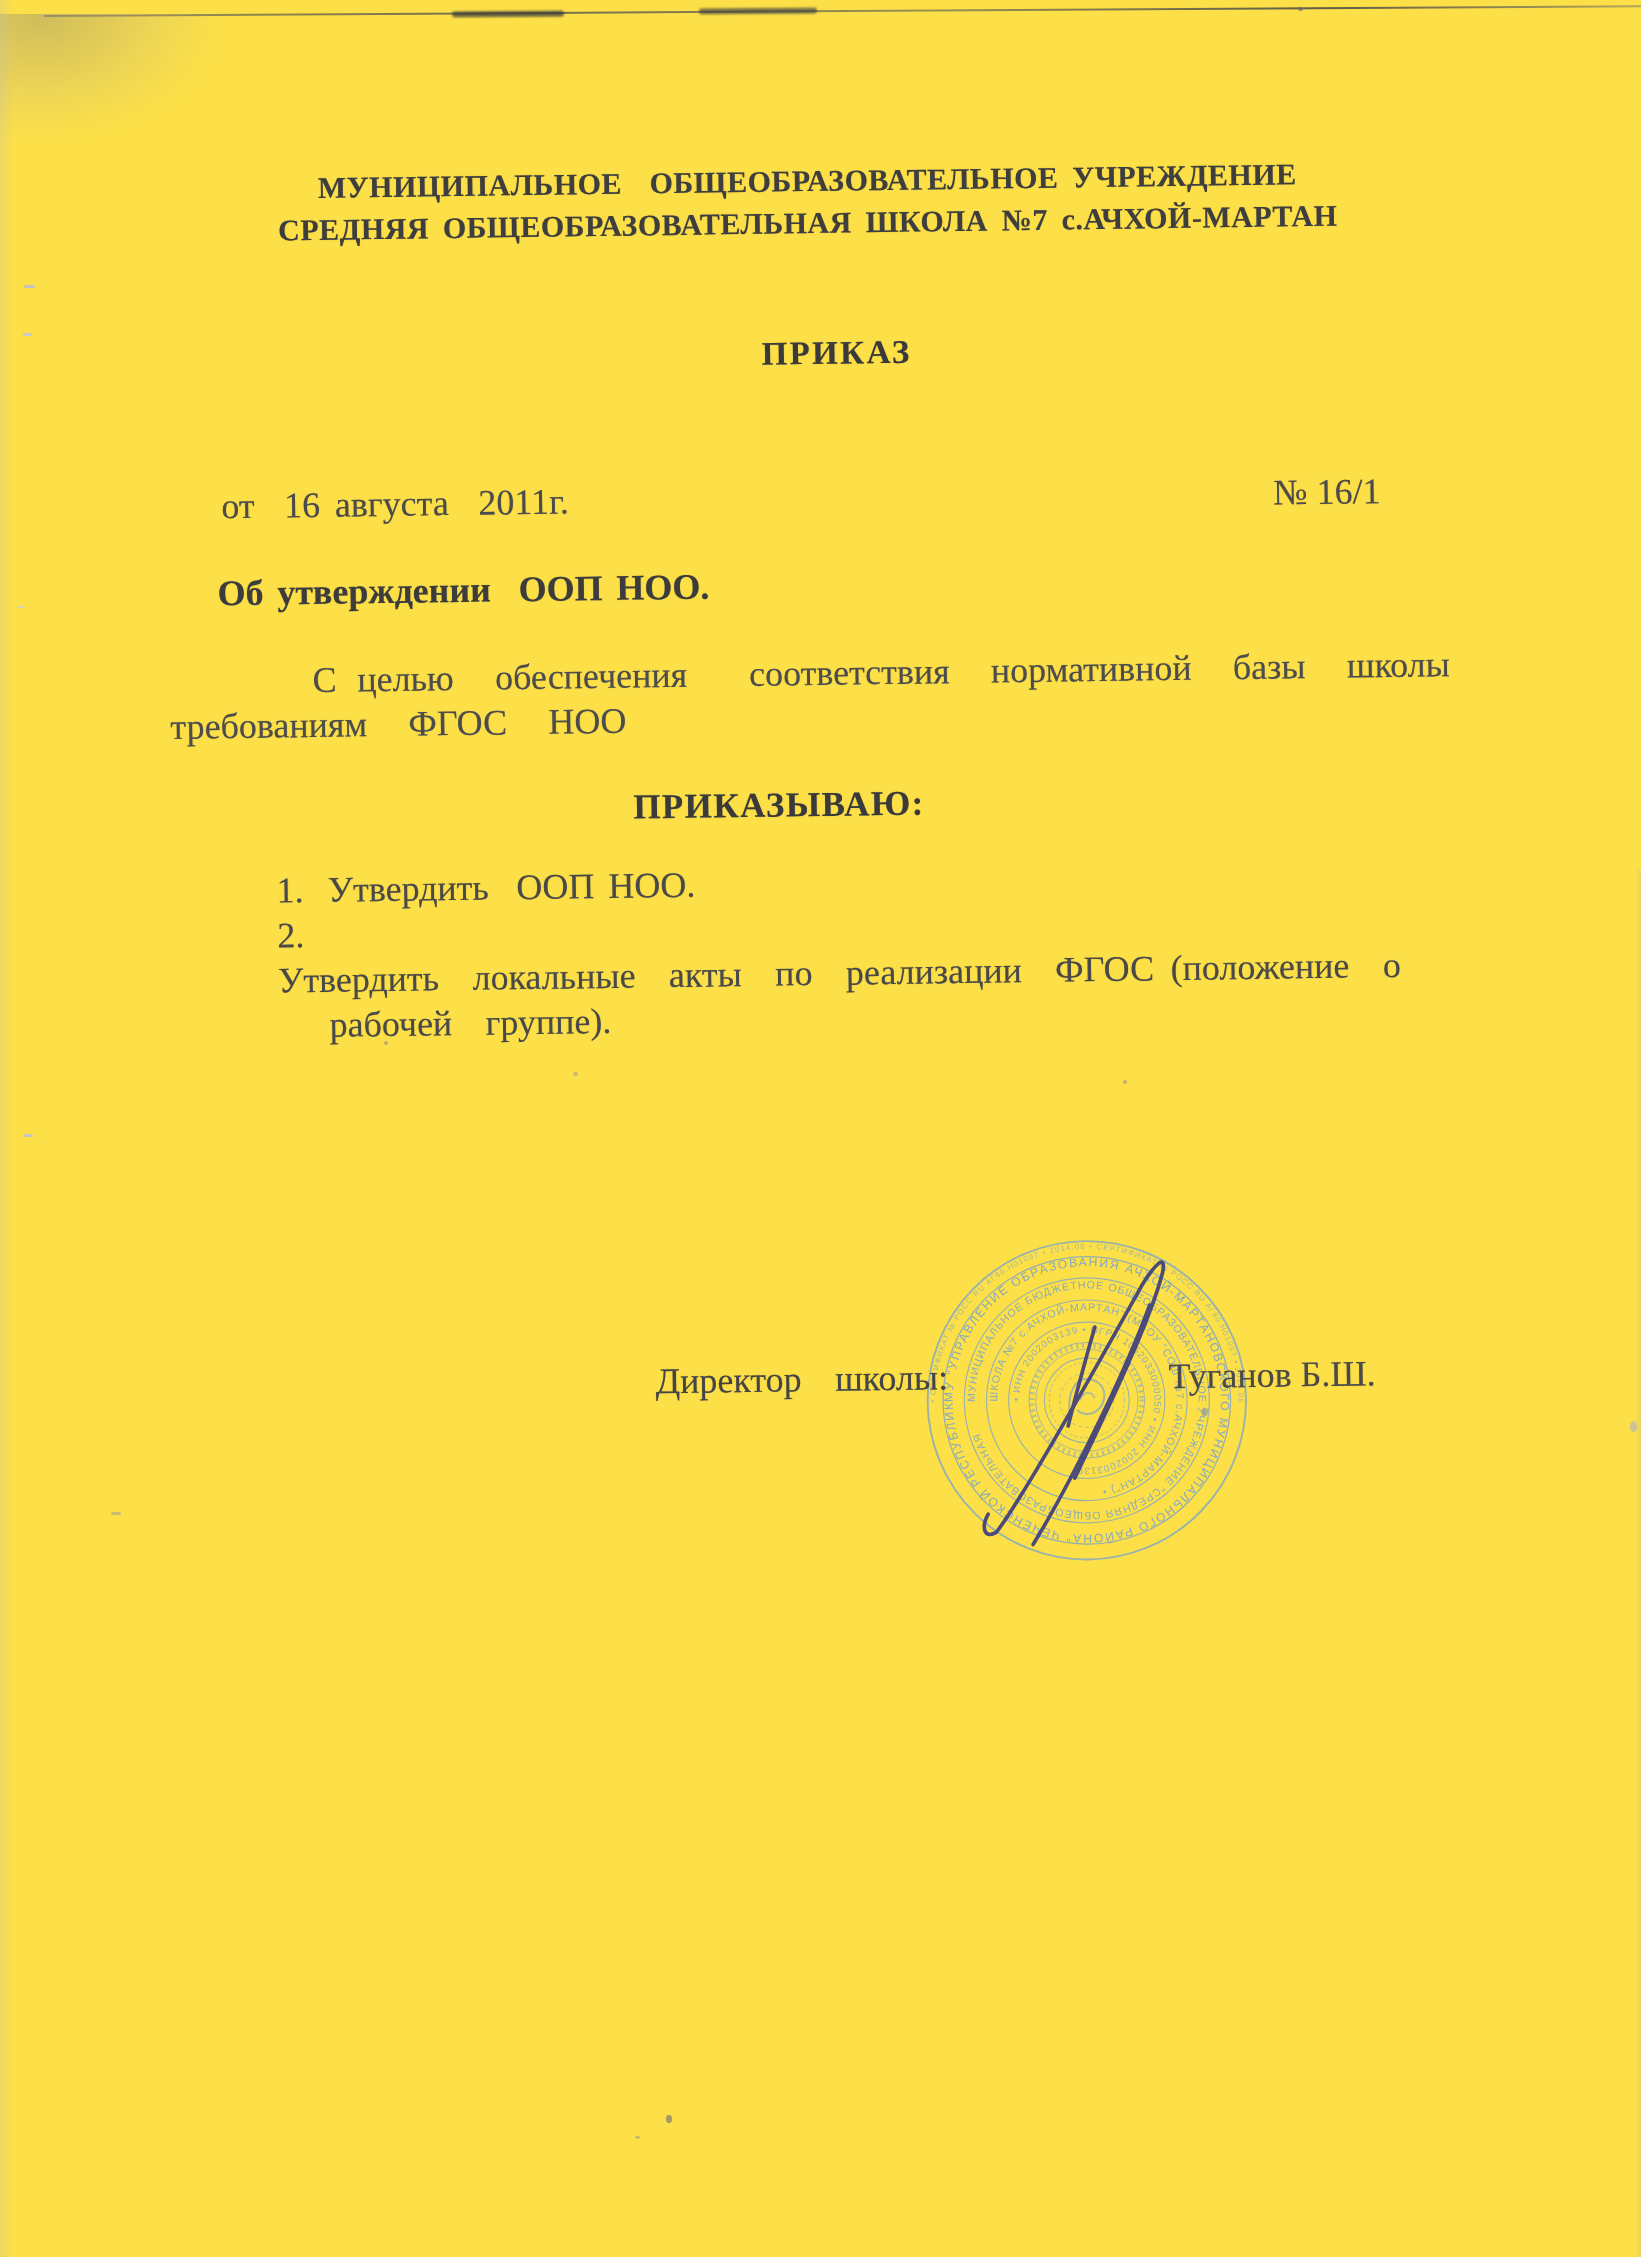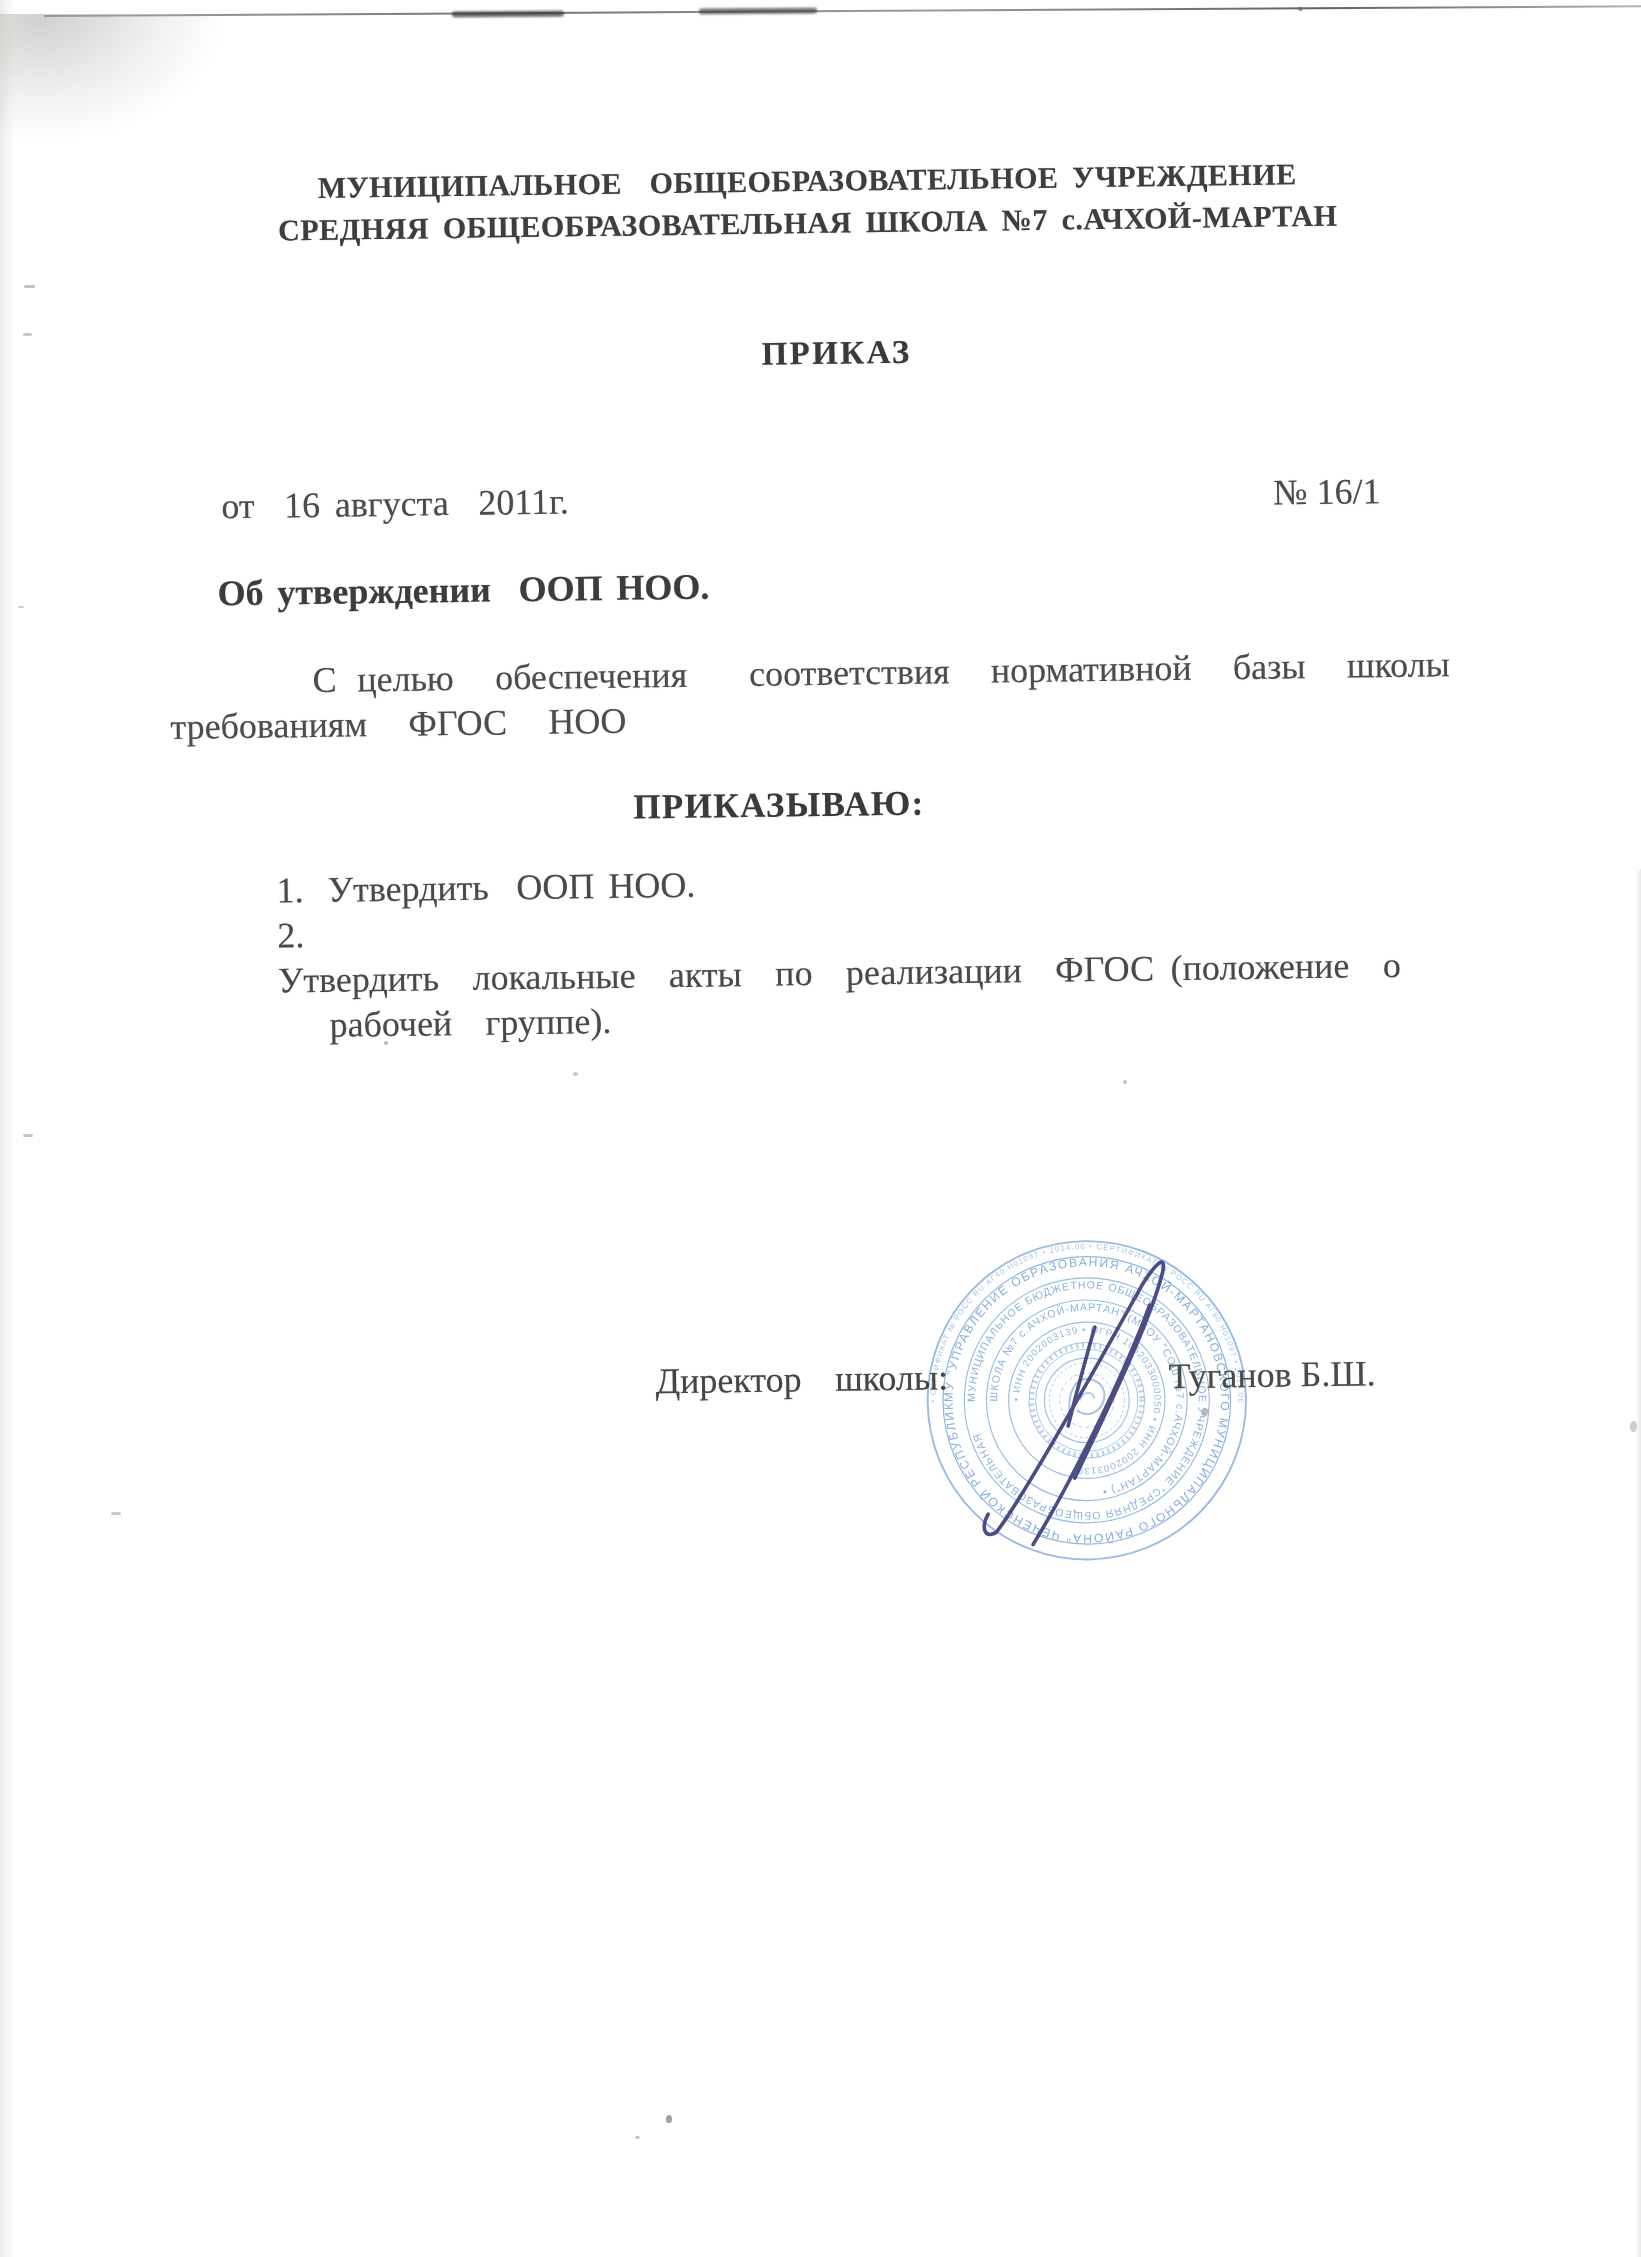--- a/index.html
+++ b/index.html
@@ -1,17 +1,17 @@
 <!DOCTYPE html>
 <html><head>
 <meta charset="utf-8">
 <style>
   html,body{margin:0;padding:0;}
   body{width:1641px;height:2257px;background:#e8e8e4;font-family:"Liberation Serif", serif;}
-  .page{position:relative;width:1641px;height:2257px;background:#ffffff;overflow:hidden;}
+  .page{position:relative;width:1641px;height:2257px;background:#fde047;overflow:hidden;}
 
   
   .top-scan-line{position:absolute;left:44px;top:15.4px;width:1603px;height:1.9px;
     background:linear-gradient(90deg,rgba(90,90,88,.55),rgba(80,80,78,.8) 30%,rgba(90,90,88,.6) 55%,rgba(70,70,68,.85) 80%,rgba(110,110,108,.5));
     transform:rotate(-0.35deg);transform-origin:left center;}
   .line-blob1{position:absolute;left:452px;top:10.6px;width:112px;height:5.8px;border-radius:2.9px;background:#3c3c3a;opacity:.75;filter:blur(1px);transform:rotate(-0.4deg);}
   .line-blob2{position:absolute;left:699px;top:7.7px;width:118px;height:5.8px;border-radius:2.9px;background:#444442;opacity:.7;filter:blur(1px);transform:rotate(-0.4deg);}
   .corner-shade{position:absolute;left:0;top:13.5px;width:222px;height:126px;
     background:radial-gradient(ellipse at 18% 0%,rgba(130,130,124,.38),rgba(160,160,154,.16) 45%,transparent 72%);}
   .left-edge{position:absolute;left:0;top:0;width:13.5px;height:2257px;

